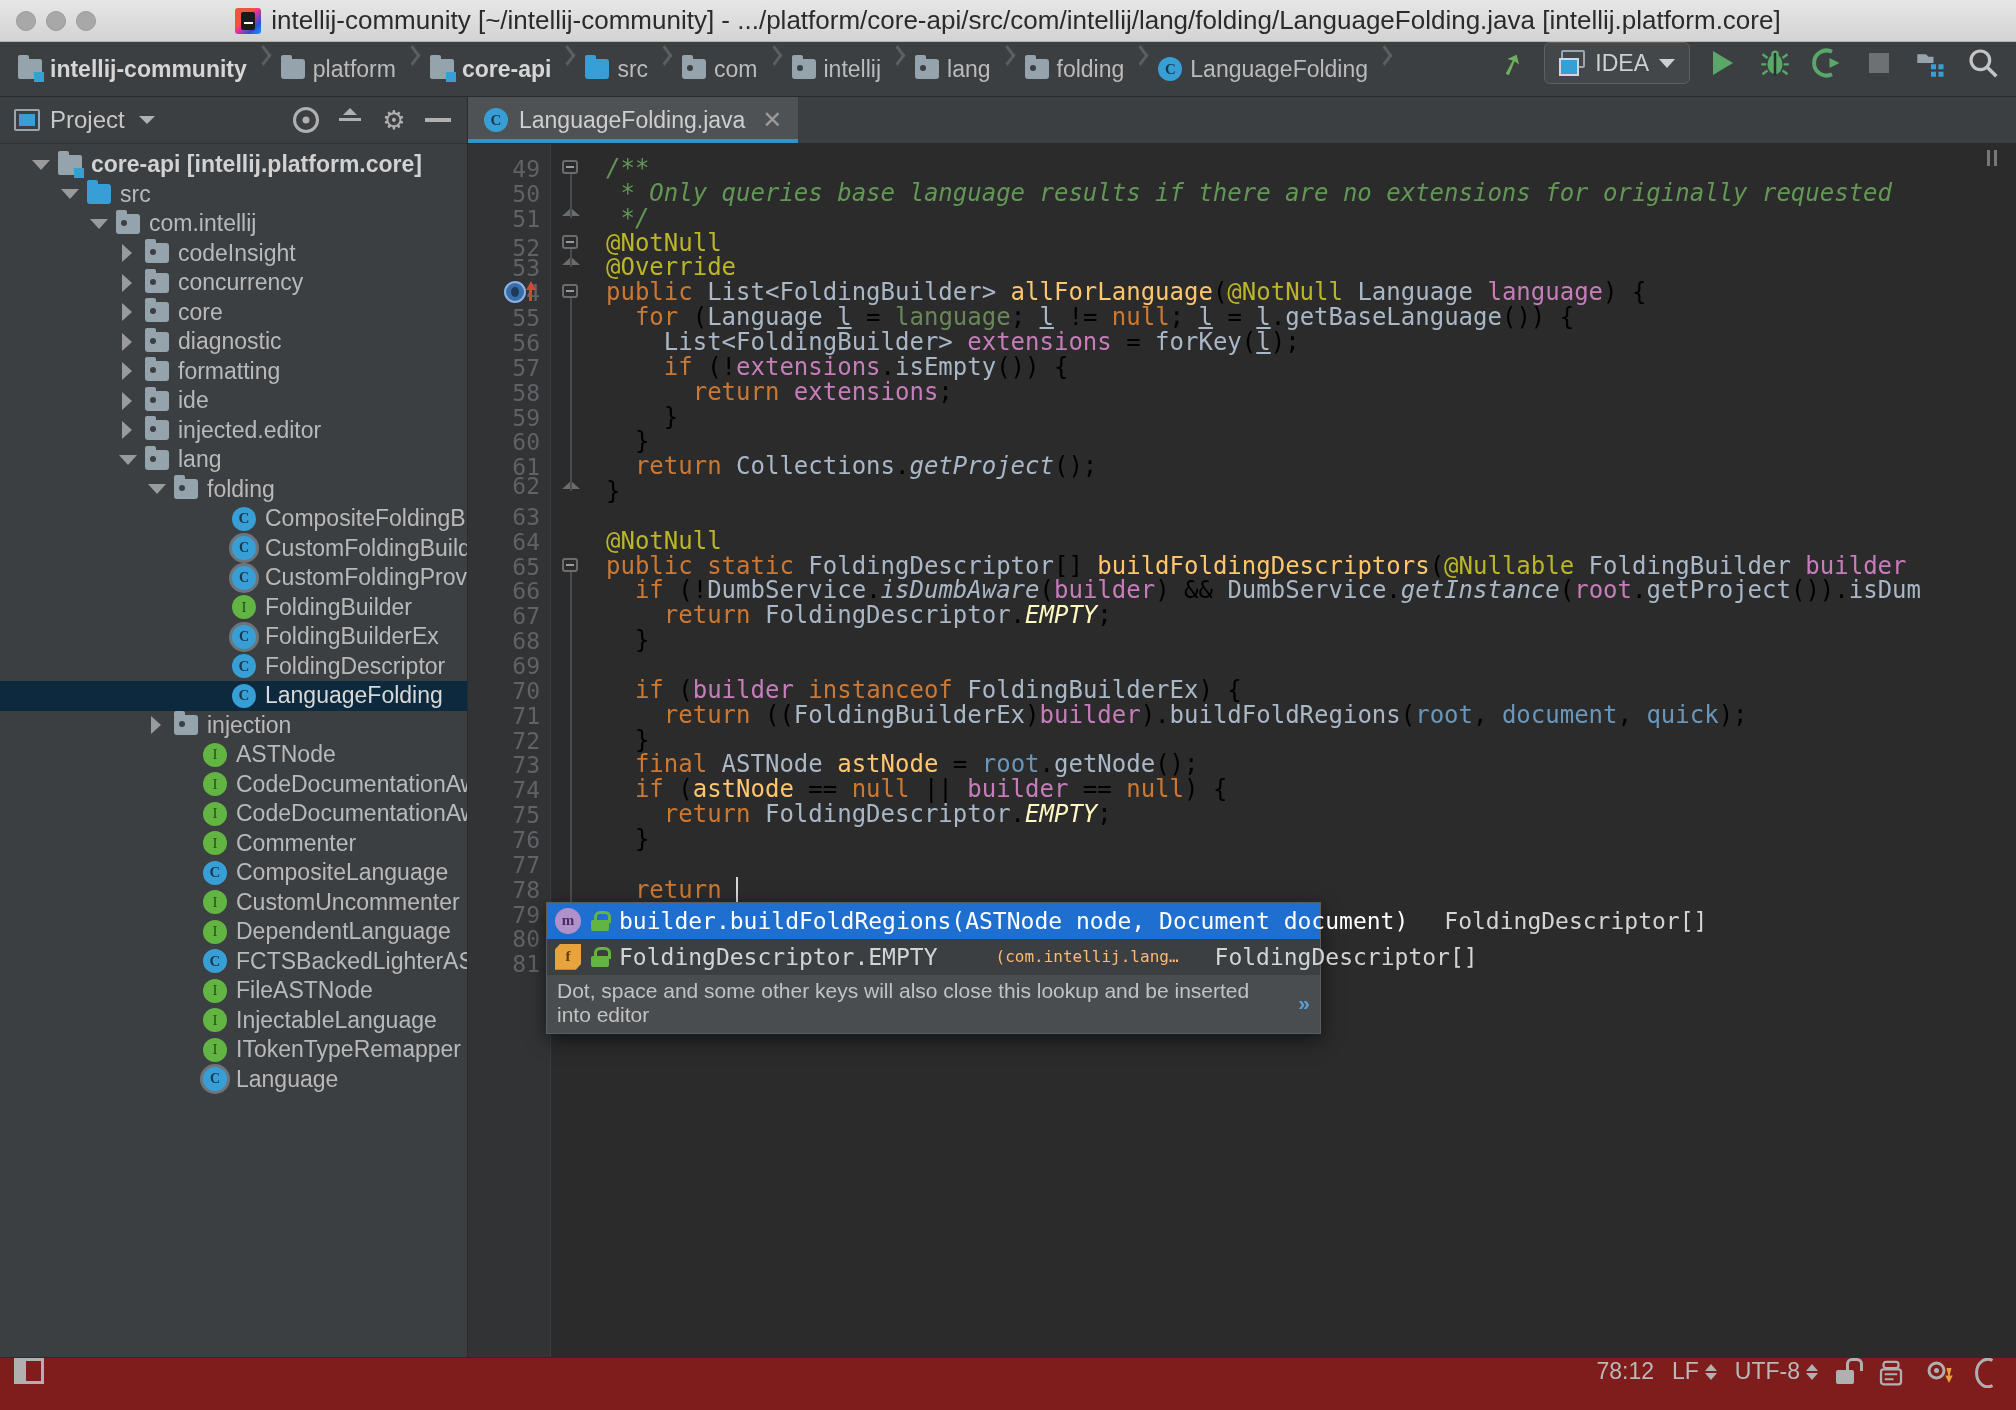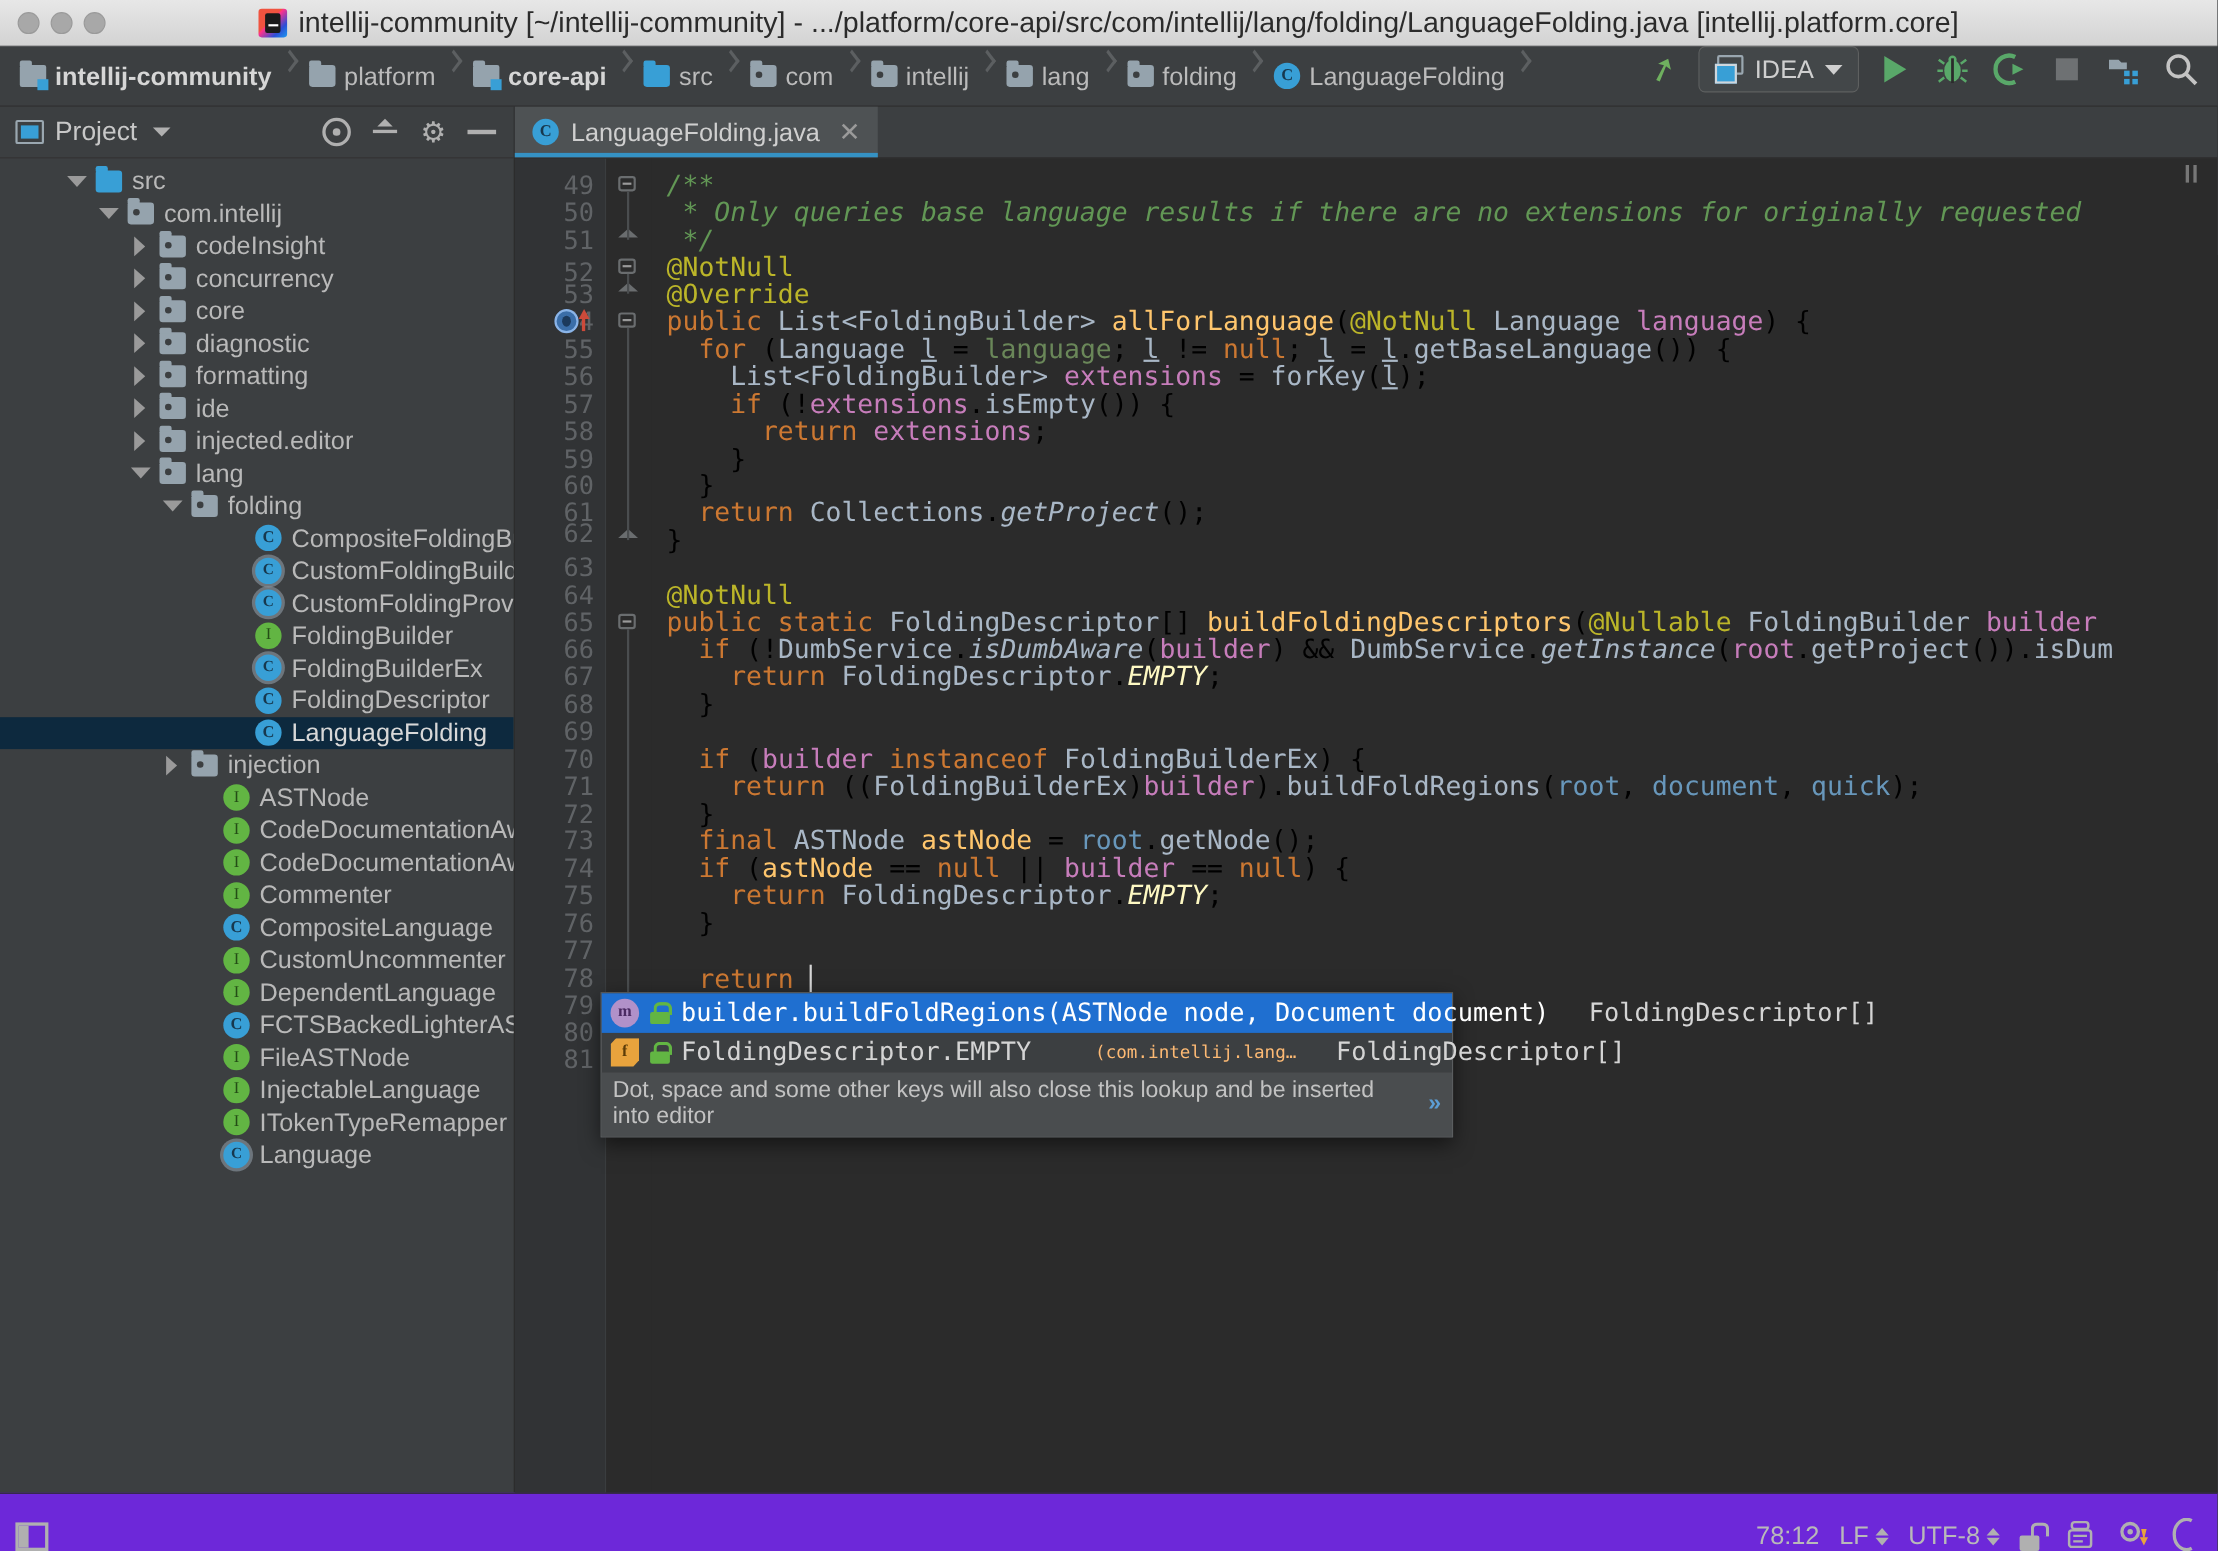--- a/index.html
+++ b/index.html
@@ -185,22 +185,22 @@
     display:flex;align-items:center;justify-content:center;flex:0 0 26px;
     clip-path: polygon(20% 0,100% 0,100% 78%,80% 100%,0 100%,0 22%);font-family:"Liberation Serif",serif;}
   .lk-lock { width:18px;height:20px;position:relative;flex:0 0 18px; }
   .lk-lock::before{content:"";position:absolute;left:3px;top:0;width:11px;height:9px;border:3px solid #62b543;border-bottom:none;border-radius:6px 6px 0 0;}
   .lk-lock::after{content:"";position:absolute;left:0;bottom:0;width:18px;height:11px;background:#62b543;border-radius:2px;}
   .lk-hint { background:#4a4d4f;padding:4px 10px 6px;display:flex;align-items:center;gap:10px; }
   .lk-hint-txt { font-size:21px;color:#c2c2c2; }
   .lk-hint-arrow { font-size:21px;color:#5c9ed6;font-weight:bold; }
 
   
-  .statusbar { height:53px;flex:0 0 53px;background:#6d28d9;border-top:1px solid #2b2b2b;
-               display:flex;align-items:flex-end;padding:0 18px 0 14px;gap:18px; }
+  .statusbar { height:53px;flex:0 0 53px;background:#7f1d1d;border-top:1px solid #2b2b2b;
+               display:flex;align-items:flex-start;padding:0 18px 0 14px;gap:18px; }
   .sb-left-ico { width:30px;height:26px;border:3px solid #b0b0b0;position:relative; }
   .sb-left-ico::after{content:"";position:absolute;left:0;top:0;bottom:0;width:9px;background:#b0b0b0;}
   .sb-spacer{flex:1 1 auto;}
   .sb-txt { font-size:23px;color:#b9b9b9;font-family:"Liberation Sans",sans-serif; }
   .sb-updown { display:inline-flex;flex-direction:column;gap:2px;margin-left:6px;vertical-align:middle; }
   .sb-updown i{width:0;height:0;border-left:6px solid transparent;border-right:6px solid transparent;}
   .sb-updown i.u{border-bottom:7px solid #b0b0b0;}
   .sb-updown i.d{border-top:7px solid #b0b0b0;}
   .sb-item{display:flex;align-items:center;}
   .unlock { width:22px;height:26px;position:relative; }
@@ -348,20 +348,26 @@
             <span class="collapse-ico"></span>
           </span>
         <span class="sh-btn">
             <span class="gear">⚙</span>
           </span>
         <span class="sh-btn">
             <span class="minus"></span>
           </span>
       </div>
       <div class="tree" id="tree">
+          <div class="trow">
+            <span style="flex:0 0 22px"></span>
+            <span class="arrow open"></span>
+            <span class="ico-mod"></span>
+            <span class="tlabel bold">core-api [intellij.platform.core]</span>
+          </div>
           <div class="trow">
             <span style="flex:0 0 51px"></span>
             <span class="arrow open"></span>
             <span class="ico-folder blue"></span>
             <span class="tlabel">src</span>
           </div>
           <div class="trow">
             <span style="flex:0 0 80px"></span>
             <span class="arrow open"></span>
             <span class="ico-folder pkg"></span>

